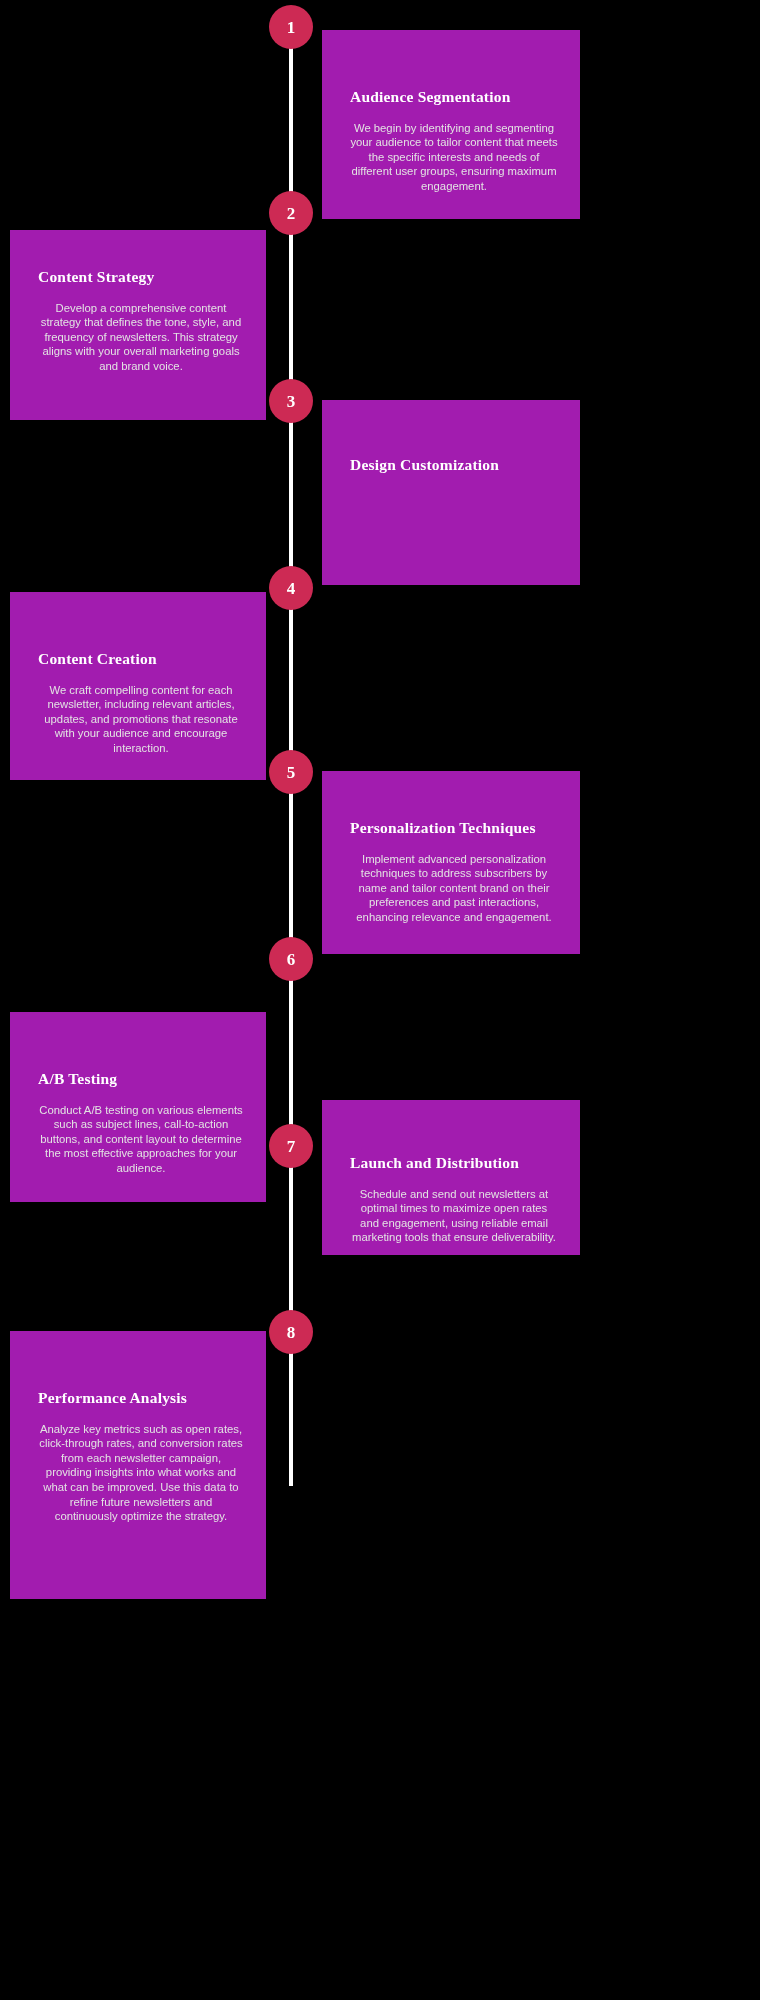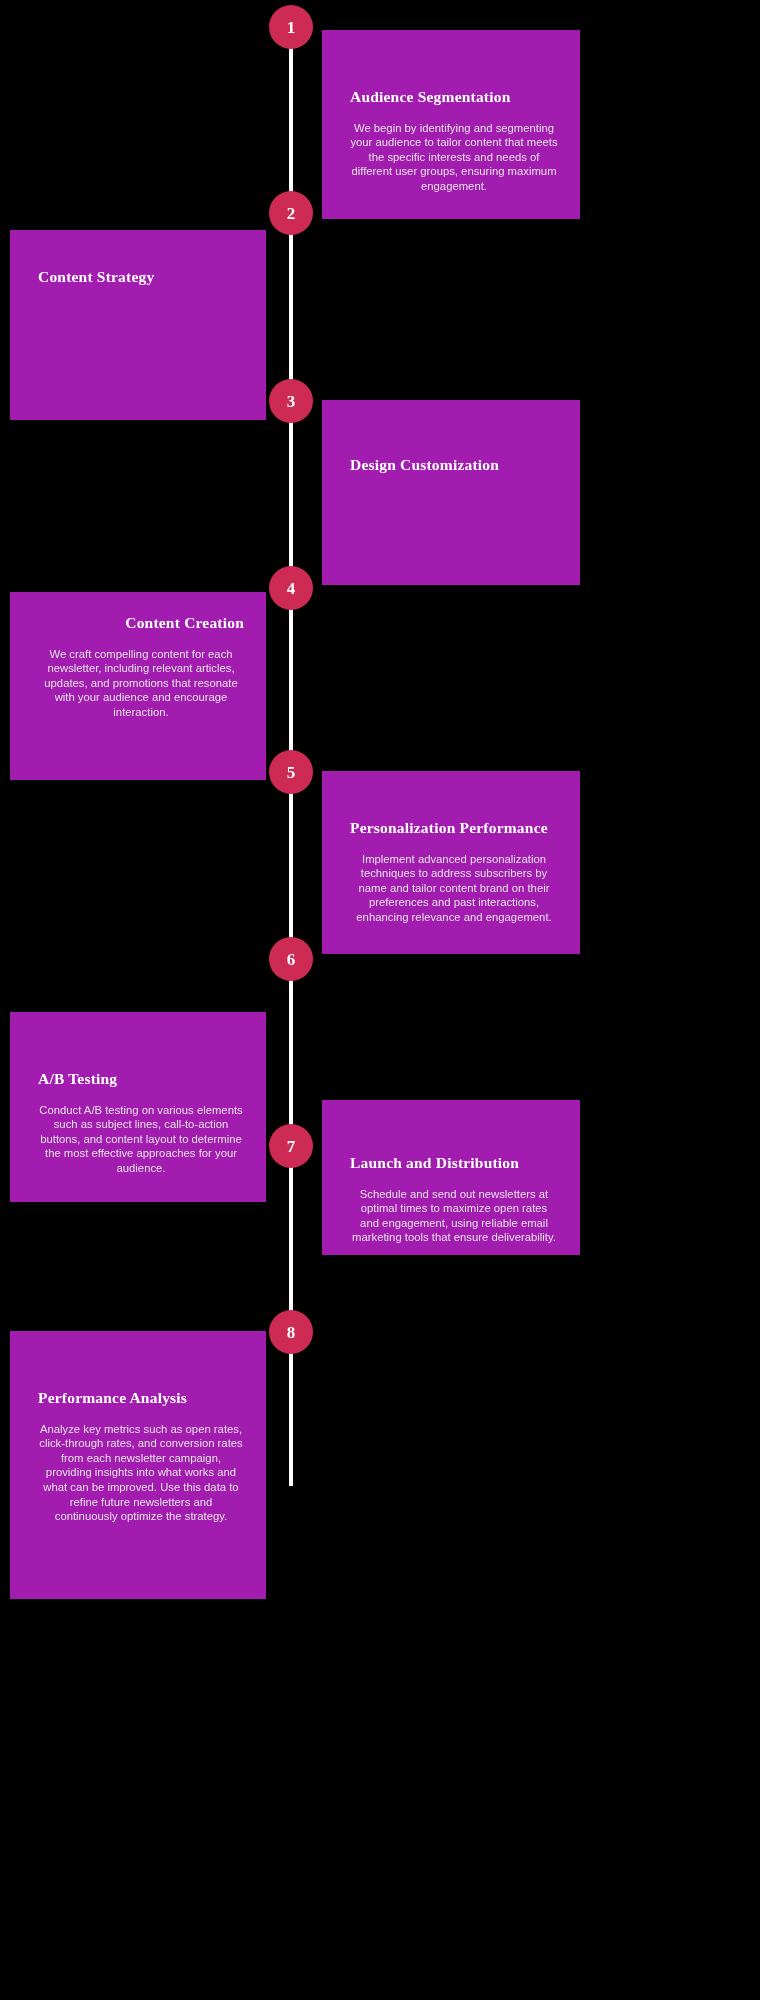--- a/index.html
+++ b/index.html
@@ -93,48 +93,49 @@
       <p>We begin by identifying and segmenting your audience to tailor content that meets the specific interests and needs of different user groups, ensuring maximum engagement.</p>
     </div>
   </div>
 
   <div class="node" style="top:0px;">
     <div class="marker" style="top:191px;">
       <span>2</span>
     </div>
     <div class="card left" style="top:230px; height:190px;">
       <h3 style="margin-top:16px;">Content Strategy</h3>
+      <p>Develop a comprehensive content strategy that defines the tone, style, and frequency of newsletters. This strategy aligns with your overall marketing goals and brand voice.</p>
     </div>
   </div>
 
   <div class="node" style="top:0px;">
     <div class="marker" style="top:379px;">
       <span>3</span>
     </div>
     <div class="card right" style="top:400px; height:185px;">
       <h3 style="margin-top:34px;">Design Customization</h3>
     </div>
   </div>
 
   <div class="node" style="top:0px;">
     <div class="marker" style="top:566px;">
       <span>4</span>
     </div>
     <div class="card left" style="top:592px; height:188px;">
-      <h3 style="text-align:right;">Content Creation</h3>
+      <h3 style="margin-top:36px;">Content Creation</h3>
       <p>We craft compelling content for each newsletter, including relevant articles, updates, and promotions that resonate with your audience and encourage interaction.</p>
     </div>
   </div>
 
   <div class="node" style="top:0px;">
     <div class="marker" style="top:750px;">
       <span>5</span>
     </div>
     <div class="card right" style="top:771px; height:183px;">
-      <h3 style="margin-top:26px;">Personalization Performance</h3>
+      <h3 style="margin-top:26px;">Personalization Techniques</h3>
       <p>Implement advanced personalization techniques to address subscribers by name and tailor content brand on their preferences and past interactions, enhancing relevance and engagement.</p>
     </div>
   </div>
 
   <div class="node" style="top:0px;">
     <div class="marker" style="top:937px;">
       <span>6</span>
     </div>
     <div class="card left" style="top:1012px; height:190px;">
       <h3 style="margin-top:36px;">A/B Testing</h3>

